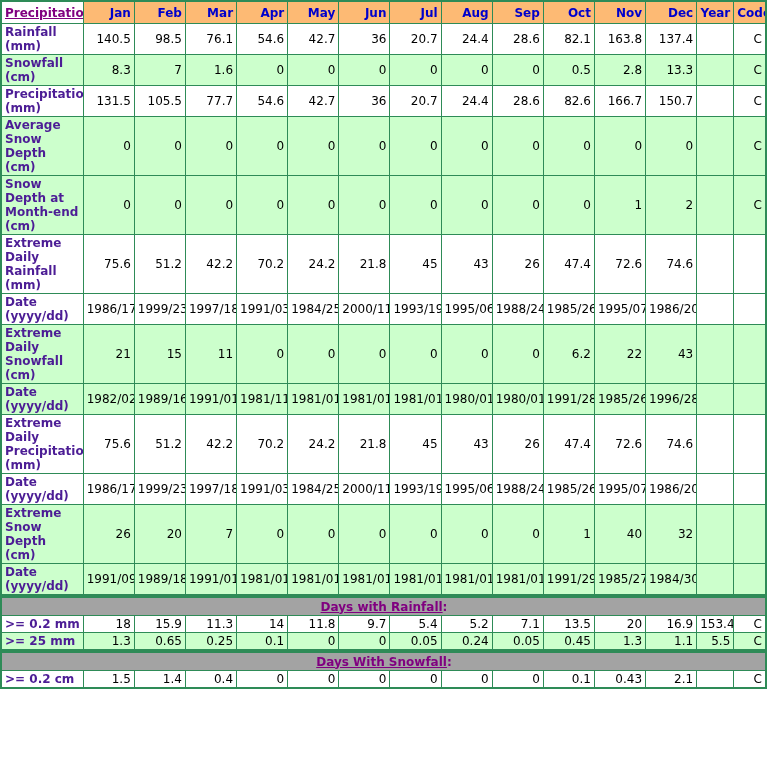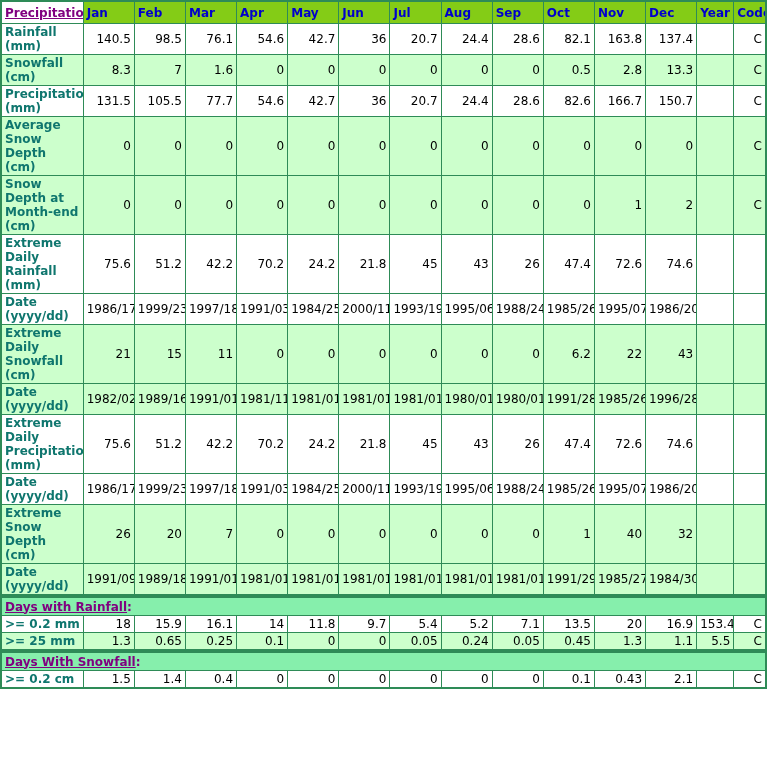--- a/index.html
+++ b/index.html
@@ -3,28 +3,28 @@
 <meta charset="utf-8">
 <style>
   html,body{margin:0;padding:0;background:#fff;}
   body{font-family:"DejaVu Sans","Liberation Sans",sans-serif;}
   .wrap{width:767px;}
   table{border-collapse:collapse;table-layout:fixed;width:767px;border:2px solid #2E8B57;}
   td{border:1px solid #2E8B57;font-size:12px;line-height:14px;color:#000;
      padding:1px 3px;vertical-align:middle;overflow:hidden;}
   col.c-label{width:82px;} col.c-month{width:51px;} col.c-year{width:37px;} col.c-code{width:32px;}
   .g{background:#CCFFCC;} .w{background:#FFFFFF;}
-  td.hdr{color:#0000CC;font-weight:bold;text-align:left;background:#84cc16;height:19px;}
+  td.hdr{color:#0000CC;font-weight:bold;text-align:right;background:#fdba74;height:19px;}
   td.corner{background:#FFFFFF;}
-  td.rowlabel{color:#0f766e;font-weight:bold;text-align:left;padding:1px 2px 1px 3px;}
+  td.rowlabel{color:#4c1d95;font-weight:bold;text-align:left;padding:1px 2px 1px 3px;}
   td.num{text-align:right;}
   td.num.xb{font-weight:normal;}
   .linktext{color:#800080;font-weight:bold;text-decoration:underline;}
   .linkcolon{color:#800080;font-weight:bold;text-decoration:none;}
-  td.sectiontitle{background:#86efac;text-align:left;padding:1px 2px 1px 3px;height:15px;}
+  td.sectiontitle{background:#a3a3a3;text-align:center;padding:1px 2px 1px 3px;height:15px;}
 </style>
 </head>
 <body>
 
 <div class="wrap">
   <table>
     <colgroup>
         <col class="c-label">
         <col class="c-month">
         <col class="c-month">
@@ -303,21 +303,21 @@
         <col class="c-code">
       </colgroup>
     <tbody>
         <tr>
           <td class="sectiontitle" colspan="15"><span class="linktext">Days with Rainfall</span><span class="linkcolon">:</span></td>
         </tr>
         <tr class="w">
           <td class="rowlabel">&gt;= 0.2 mm</td>
           <td class="num">18</td>
           <td class="num">15.9</td>
-          <td class="num">16.1</td>
+          <td class="num">11.3</td>
           <td class="num">14</td>
           <td class="num">11.8</td>
           <td class="num">9.7</td>
           <td class="num">5.4</td>
           <td class="num">5.2</td>
           <td class="num">7.1</td>
           <td class="num">13.5</td>
           <td class="num">20</td>
           <td class="num">16.9</td>
           <td class="num">153.4</td>

